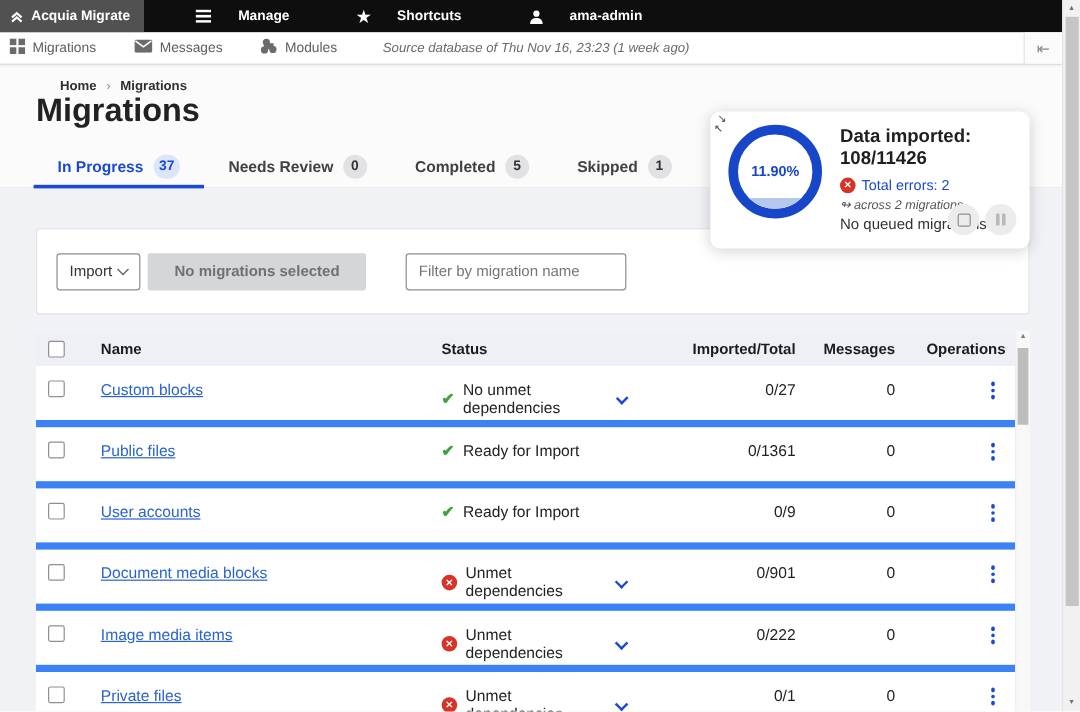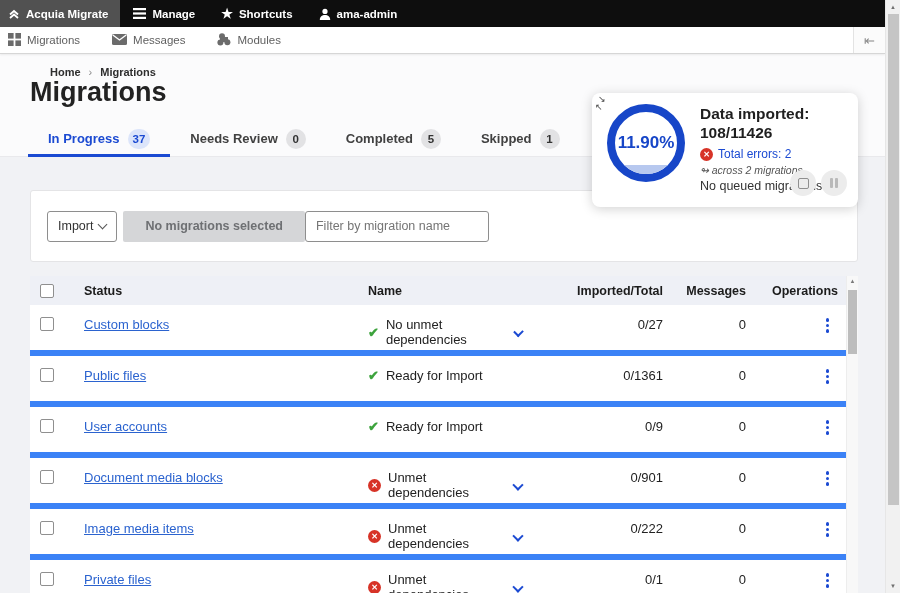--- a/index.html
+++ b/index.html
@@ -1,21 +1,21 @@
 <!DOCTYPE html>
 <html><head>
 <meta charset="utf-8">
 <style>
   * { box-sizing: border-box; margin: 0; padding: 0; }
   html,body { width:900px; height:593px; overflow:hidden; font-family:"Liberation Sans", sans-serif; background:#fff; position:relative; }
 
   
   .topbar { position:absolute; left:0; top:0; width:885px; height:27px; background:#0e0e0e; display:flex; align-items:stretch; color:#fff; z-index:5; }
   .brand { background:#515151; display:flex; align-items:center; gap:6px; padding:0 12px 0 8px; font-size:11.5px; font-weight:bold; }
-  .topitem { display:flex; align-items:center; gap:6px; padding:0 13px; font-size:11.5px; font-weight:bold; cursor:default; }
+  .topitem { display:flex; align-items:center; gap:22px; padding:0 13px; font-size:11.5px; font-weight:bold; cursor:default;margin-left:30px; }
   .topbar svg { display:block; }
 
   
   .toolbar2 { position:absolute; left:0; top:27px; width:885px; height:27px; background:#fff; border-bottom:1px solid #d6d6d6; box-shadow:0 1px 2px rgba(0,0,0,.07); display:flex; align-items:center; color:#5f5f5f; z-index:5; }
   .t2item { display:flex; align-items:center; gap:6px; padding:0 10px; font-size:11.5px; }
   .t2item:first-child { padding-left:8px; }
   .source-note { font-style:italic; font-size:11px; color:#6a6a6a; margin-left:28px; }
   .collapse-btn { margin-left:auto; height:100%; width:32px; border-left:1px solid #e3e3e3; display:flex; align-items:center; justify-content:center; color:#8a8a8a; font-size:13px; background:#fbfbfb; }
 
   
@@ -31,30 +31,30 @@
   .tab-badge { min-width:20px; height:20px; border-radius:10px; background:#e2e2e4; color:#333; font-size:11.5px; display:flex; align-items:center; justify-content:center; padding:0 5px; }
   .tab.active { color:#1b4ad2; }
   .tab.active::after { content:""; position:absolute; left:0; right:0; bottom:0; height:3px; background:#1b4ad2; }
   .tab.active .tab-badge { background:#dce5fa; color:#1b4ad2; }
 
   
   .controls-card { position:absolute; left:30px; top:190px; width:828px; height:72px; background:#fff; border:1px solid #e4e4e6; border-radius:3px; display:flex; align-items:center; padding-left:16px; z-index:2; }
   .import-btn { height:31px; padding:0 10px; border:1px solid #8e8e8e; border-radius:3px; background:#fff; font-size:12.5px; color:#333; display:flex; align-items:center; gap:6px; font-family:inherit; }
   .caret { width:7px; height:7px; border-right:1.7px solid #555; border-bottom:1.7px solid #555; transform:rotate(45deg); margin-top:-4px; }
   .disabled-btn { margin-left:6px; height:31px; padding:0 22px; background:#d5d6d8; border:none; border-radius:2px; color:#6e7073; font-weight:bold; font-size:12.5px; font-family:inherit; }
-  .filter-input { width:184px; height:31px; border:1px solid #8e8e8e; border-radius:3px; padding:0 10px; font-size:12.5px; color:#333; font-family:inherit; }
+  .filter-input { margin-left:33px; width:184px; height:31px; border:1px solid #8e8e8e; border-radius:3px; padding:0 10px; font-size:12.5px; color:#333; font-family:inherit; }
   .filter-input::placeholder { color:#757575; }
 
   
   .overlay-card { position:absolute; left:592px; top:93px; width:266px; height:114px; background:#fff; border-radius:8px; box-shadow:0 2px 12px rgba(0,0,0,.18); z-index:20; }
   .resize-icon { position:absolute; left:6px; top:2px; color:#444; font-size:9px; line-height:9px; display:flex; flex-direction:column; }
   .resize-icon span:last-child { margin-left:-3px; margin-top:-1px; }
   .progress-circle { position:absolute; left:15px; top:11px; width:78px; height:78px; border:8px solid #1746c8; border-radius:50%; background:#fff; overflow:hidden; display:flex; align-items:center; justify-content:center; }
   .water { position:absolute; left:0; right:0; bottom:0; height:9px; background:#b7c8ef; }
-  .pct { position:relative; color:#1746c8; font-weight:bold; font-size:17px; }
+  .pct { position:relative; color:#1746c8; font-weight:bold; font-size:12px; }
   .ov-info { position:absolute; left:108px; top:11px; width:152px; }
   .ov-title { font-size:15.5px; font-weight:bold; color:#1f1f1f; line-height:19px; }
   .ov-errors { margin-top:5px; display:flex; align-items:center; gap:5px; font-size:12px; color:#1b4ad2; }
   .err-badge { width:13px; height:13px; border-radius:50%; background:#d73327; color:#fff; font-size:8px; font-weight:bold; display:flex; align-items:center; justify-content:center; flex:0 0 13px; }
   .ov-across { margin-top:3px; font-size:10.5px; font-style:italic; color:#555; }
   .ov-queued { margin-top:3px; font-size:12.5px; color:#333; }
   .ov-buttons { position:absolute; right:11px; bottom:11px; display:flex; gap:5px; }
   .circle-btn { width:26px; height:26px; border-radius:50%; background:#ececec; border:none; display:flex; align-items:center; justify-content:center; }
   .stop-glyph { width:11px; height:11px; border:1.6px solid #8f8f8f; border-radius:2px; }
   .pause-glyph { display:flex; gap:2px; }
@@ -153,20 +153,21 @@
     <span>
       <svg width="14" height="13" viewBox="0 0 14 13">
           <circle cx="5" cy="3.2" r="3" fill="#6b6b6b"></circle>
           <circle cx="3.4" cy="9.6" r="3" fill="#6b6b6b"></circle>
           <circle cx="10.4" cy="9.2" r="3" fill="#6b6b6b"></circle>
           <rect x="3" y="4" width="8" height="5" fill="#6b6b6b"></rect>
         </svg>
     </span>
     <span>Modules</span>
   </div>
+  <span class="source-note">Source database of Thu Nov 16, 23:23 (1 week ago)</span>
   <div class="collapse-btn">
     <span>⇤</span>
   </div>
 </div>
 
 <div class="page-head"></div>
 <div class="content-bg"></div>
 
 <div class="breadcrumb">
   <span>Home</span>
@@ -245,22 +246,22 @@
       </button>
   </div>
 </div>
 
 <div class="table-wrap">
   <div class="table-main">
     <div class="thead grid-cols">
       <div class="c-check">
           <span class="checkbox"></span>
         </div>
+      <div>Name</div>
       <div>Status</div>
-      <div>Name</div>
       <div class="c-num">Imported/Total</div>
       <div class="c-num">Messages</div>
       <div class="c-num" style="padding-right:0;">Operations</div>
     </div>
     <div id="rows-container">
   <div class="trow grid-cols">
     <div class="c-check">
             <span class="checkbox"></span>
           </div>
     <div><a class="mig-link">Custom blocks</a></div>

